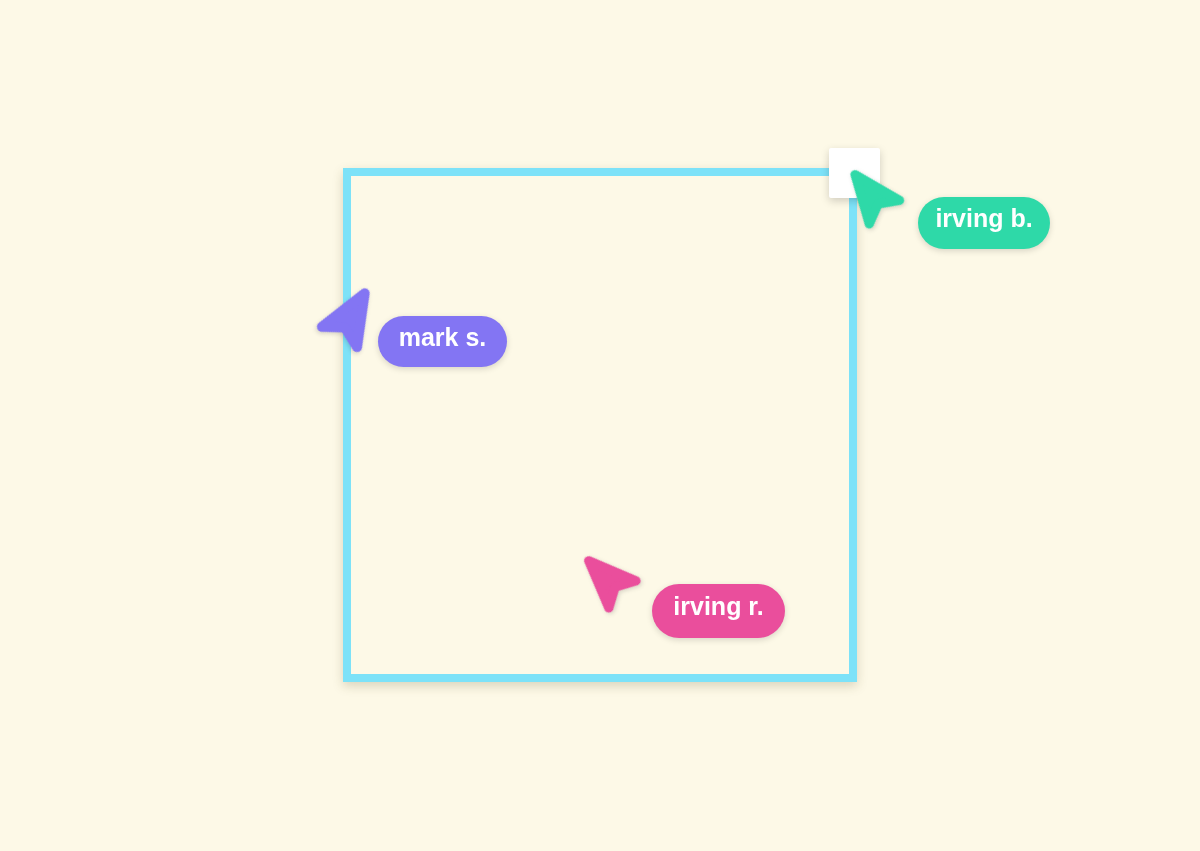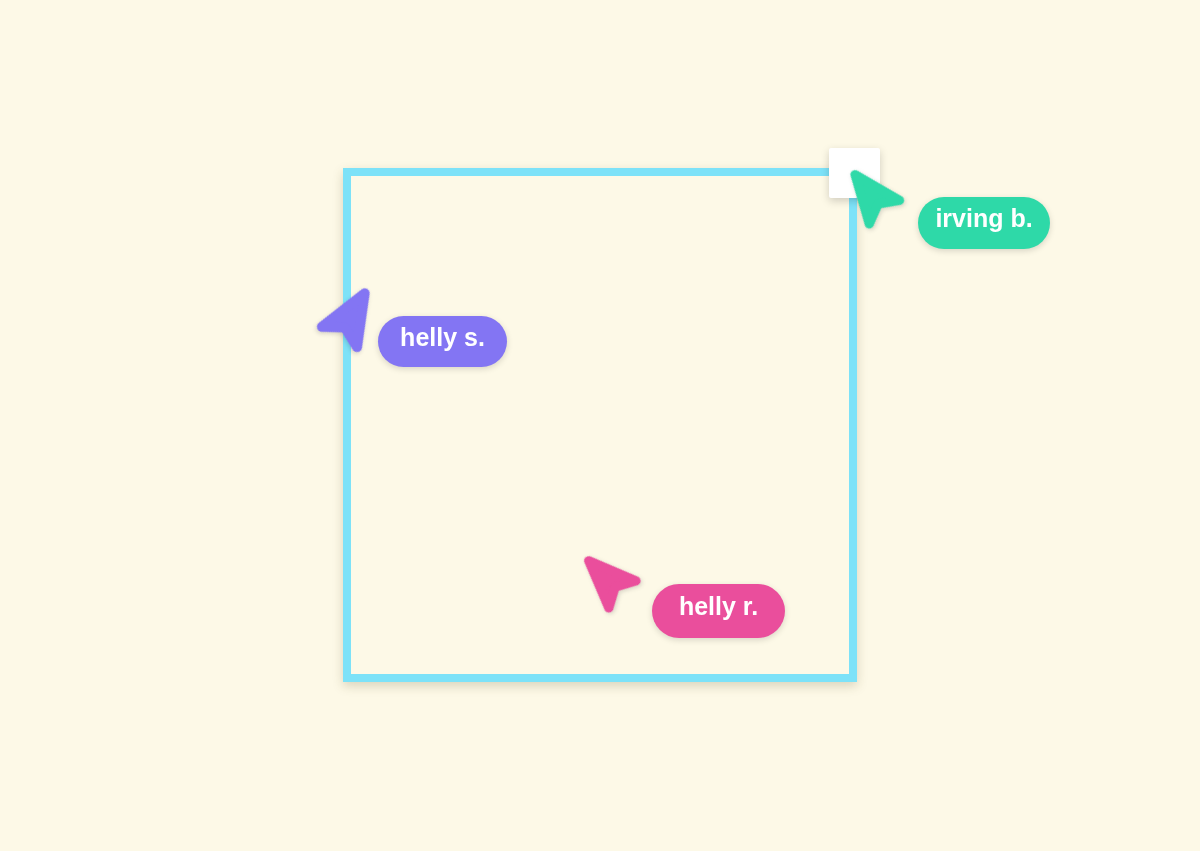--- a/index.html
+++ b/index.html
@@ -87,25 +87,25 @@
     </div>
     <div class="cursor-pill">irving b.</div>
   </div>
 
   <div class="cursor-group cursor-mark">
     <div class="cursor-arrow">
       <svg viewBox="0 0 24 24" aria-hidden="true">
         <path d="M12 2 L4.6 20.4 L12 16.4 L19.4 20.4 Z"></path>
       </svg>
     </div>
-    <div class="cursor-pill">helly s.</div>
+    <div class="cursor-pill">mark s.</div>
   </div>
 
   <div class="cursor-group cursor-helly">
     <div class="cursor-arrow">
       <svg viewBox="0 0 24 24" aria-hidden="true">
         <path d="M12 2 L4.6 20.4 L12 16.4 L19.4 20.4 Z"></path>
       </svg>
     </div>
-    <div class="cursor-pill">helly r.</div>
+    <div class="cursor-pill">irving r.</div>
   </div>
 
 </div>
 
 </body></html>

